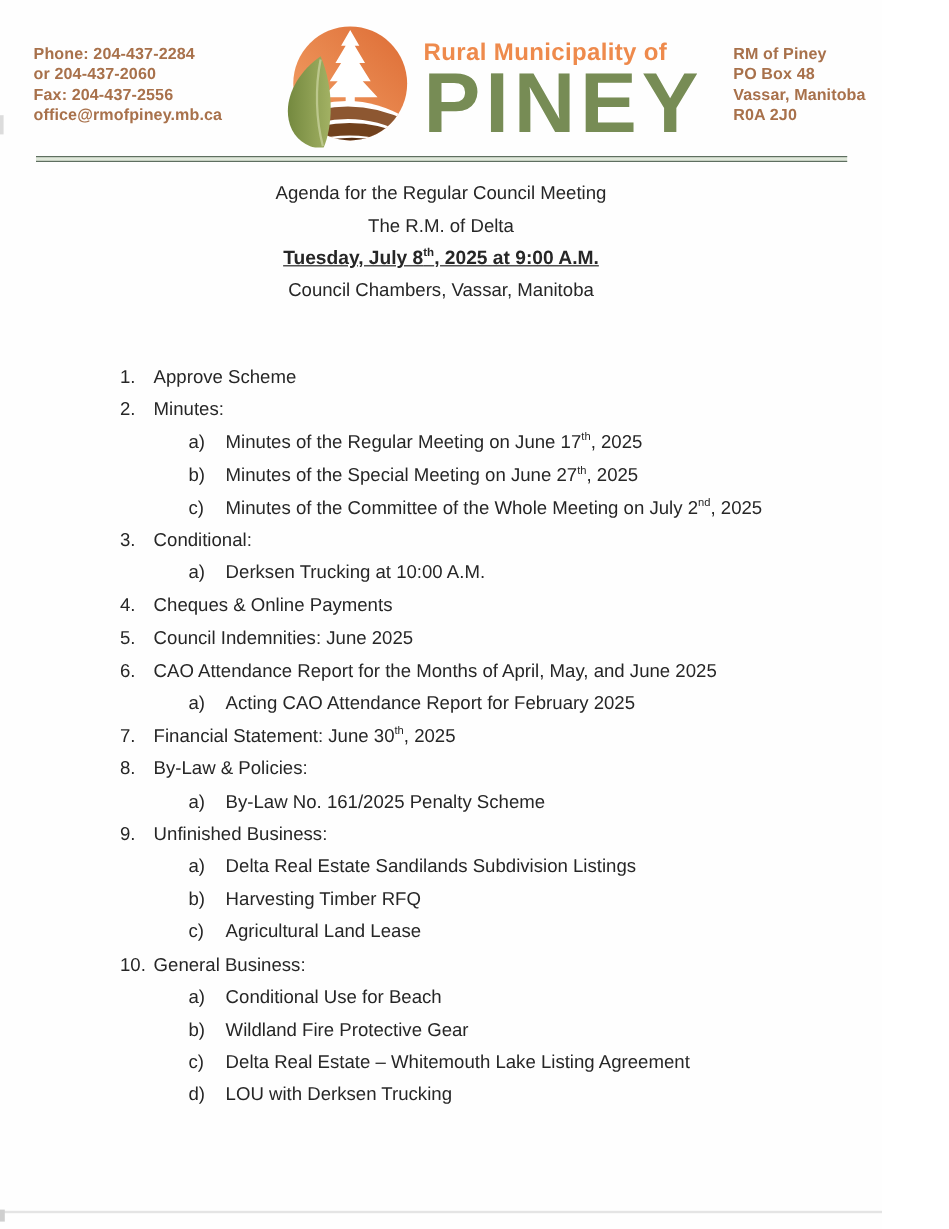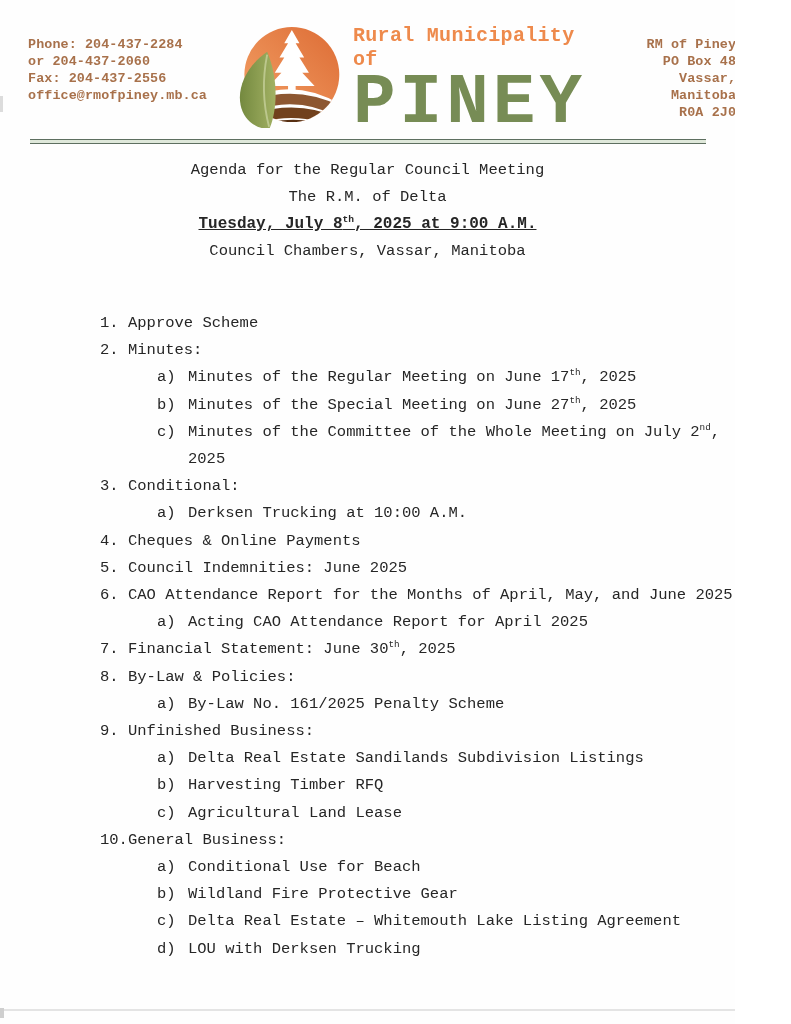--- a/index.html
+++ b/index.html
@@ -1,32 +1,32 @@
 <!DOCTYPE html>
 <html style="--body-text: #262626; --contact-text: #a8714b; --tagline-orange: #ee8a4c; --piney-green: #778c55; --divider-line: #5e6f60; --divider-fill: #dfe8da; --logo-orange-light: #f4a368; --logo-orange-dark: #dd6c35; --logo-leaf-dark: #74893f; --logo-leaf-light: #a2b163; --logo-field-brown-1: #8d5731; --logo-field-brown-2: #71411d; --logo-field-brown-3: #572f12;"><head>
 <meta charset="utf-8">
 <style>
   html, body { margin:0; padding:0; background:#ffffff; }
   .page {
     position:relative; width:735px; height:1024px; overflow:hidden;
     background:#fefefe; color:var(--body-text,#262626);
-    font-family:Liberation Mono, monospace;
+    font-family:Liberation Sans, sans-serif;
   }
 
   
   .letterhead {
     display:grid; grid-template-columns:205px 1fr 150px;
     padding:18px 18px 0 28px; align-items:start;
   }
   .contact, .address {
     padding-top:18px; color:var(--contact-text,#a8714b);
     font-weight:bold; font-size:13.4px; line-height:17px;
     letter-spacing:0.1px;
   }
-  .address { padding-left:25px;text-align:right; }
+  .address { padding-left:25px; }
   .logo { display:flex; justify-content:center; align-items:center; }
   .logo-icon svg { display:block; width:112px; height:105px; }
   .logo-text { margin-left:8px; padding-top:6px; }
   .logo-tagline {
     color:var(--tagline-orange,#ee8a4c); font-weight:bold;
     font-size:20px; line-height:24px; letter-spacing:0.3px;
   }
   .logo-name {
     color:var(--piney-green,#778c55); font-weight:bold;
     font-size:71px; line-height:58px; letter-spacing:4px; margin-top:2px;
@@ -168,21 +168,21 @@
       <span class="num">5.</span>
       <span class="txt">Council Indemnities: June 2025</span>
     </div>
 
     <div class="row main">
       <span class="num">6.</span>
       <span class="txt">CAO Attendance Report for the Months of April, May, and June 2025</span>
     </div>
     <div class="row sub">
       <span class="letter">a)</span>
-      <span class="txt">Acting CAO Attendance Report for April 2025</span>
+      <span class="txt">Acting CAO Attendance Report for February 2025</span>
     </div>
 
     <div class="row main">
       <span class="num">7.</span>
       <span class="txt">Financial Statement: June 30<sup>th</sup>, 2025</span>
     </div>
 
     <div class="row main">
       <span class="num">8.</span>
       <span class="txt">By-Law &amp; Policies:</span>

